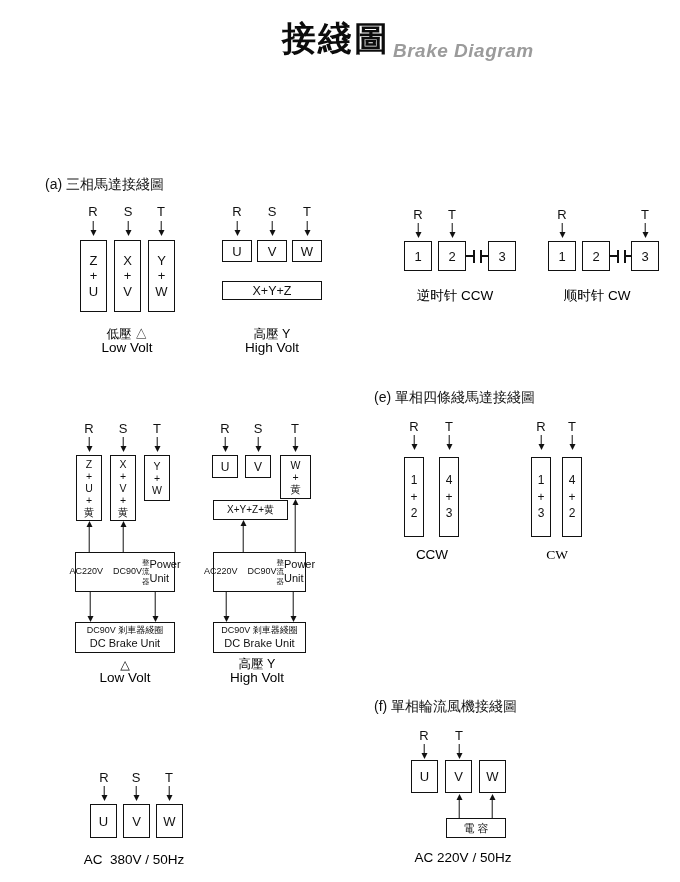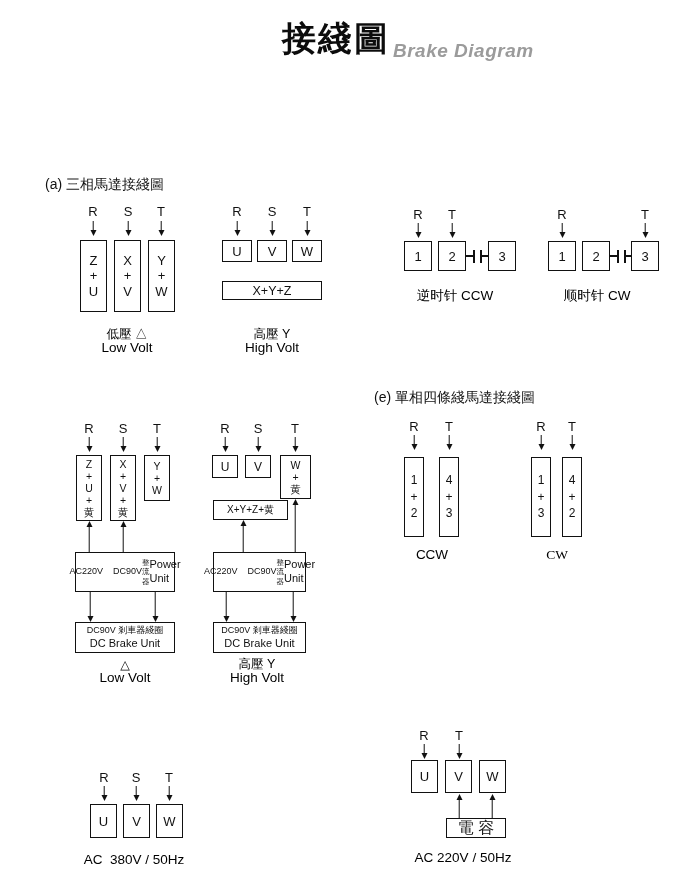--- a/index.html
+++ b/index.html
@@ -371,20 +371,21 @@
 +
 3</span>
     </div>
   <div class="box" style="left:562px;top:457px;width:20px;height:80px;font-size:12px;">
       <span class="stack" style="line-height:1.4;">4
 +
 2</span>
     </div>
   <div class="cap" style="left:557px;top:547px;font-family:Liberation Serif, serif;">CW</div>
 
+  <div class="abs sec-label" style="left:374px;top:698px;">(f) 單相輪流風機接綫圖</div>
   <div class="pl" style="left:424px;top:728px;">R</div>
   <div class="pl" style="left:459px;top:728px;">T</div>
   <div class="arr down" style="left:424px;top:744px;height:15px;">
       <div class="stem"></div>
       <div class="head"></div>
     </div>
   <div class="arr down" style="left:459px;top:744px;height:15px;">
       <div class="stem"></div>
       <div class="head"></div>
     </div>
@@ -398,18 +399,18 @@
       <span>W</span>
     </div>
   <div class="arr up" style="left:459px;top:794px;height:24px;">
       <div class="stem"></div>
       <div class="head"></div>
     </div>
   <div class="arr up" style="left:492px;top:794px;height:24px;">
       <div class="stem"></div>
       <div class="head"></div>
     </div>
-  <div class="box" style="left:446px;top:818px;width:60px;height:20px;font-size:16px;">
+  <div class="box" style="left:446px;top:818px;width:60px;height:20px;font-size:11px;">
       <span style="white-space:pre;">電 容</span>
     </div>
   <div class="cap" style="left:463px;top:850px;">AC 220V / 50Hz</div>
 
 </div>
 
 </body></html>

